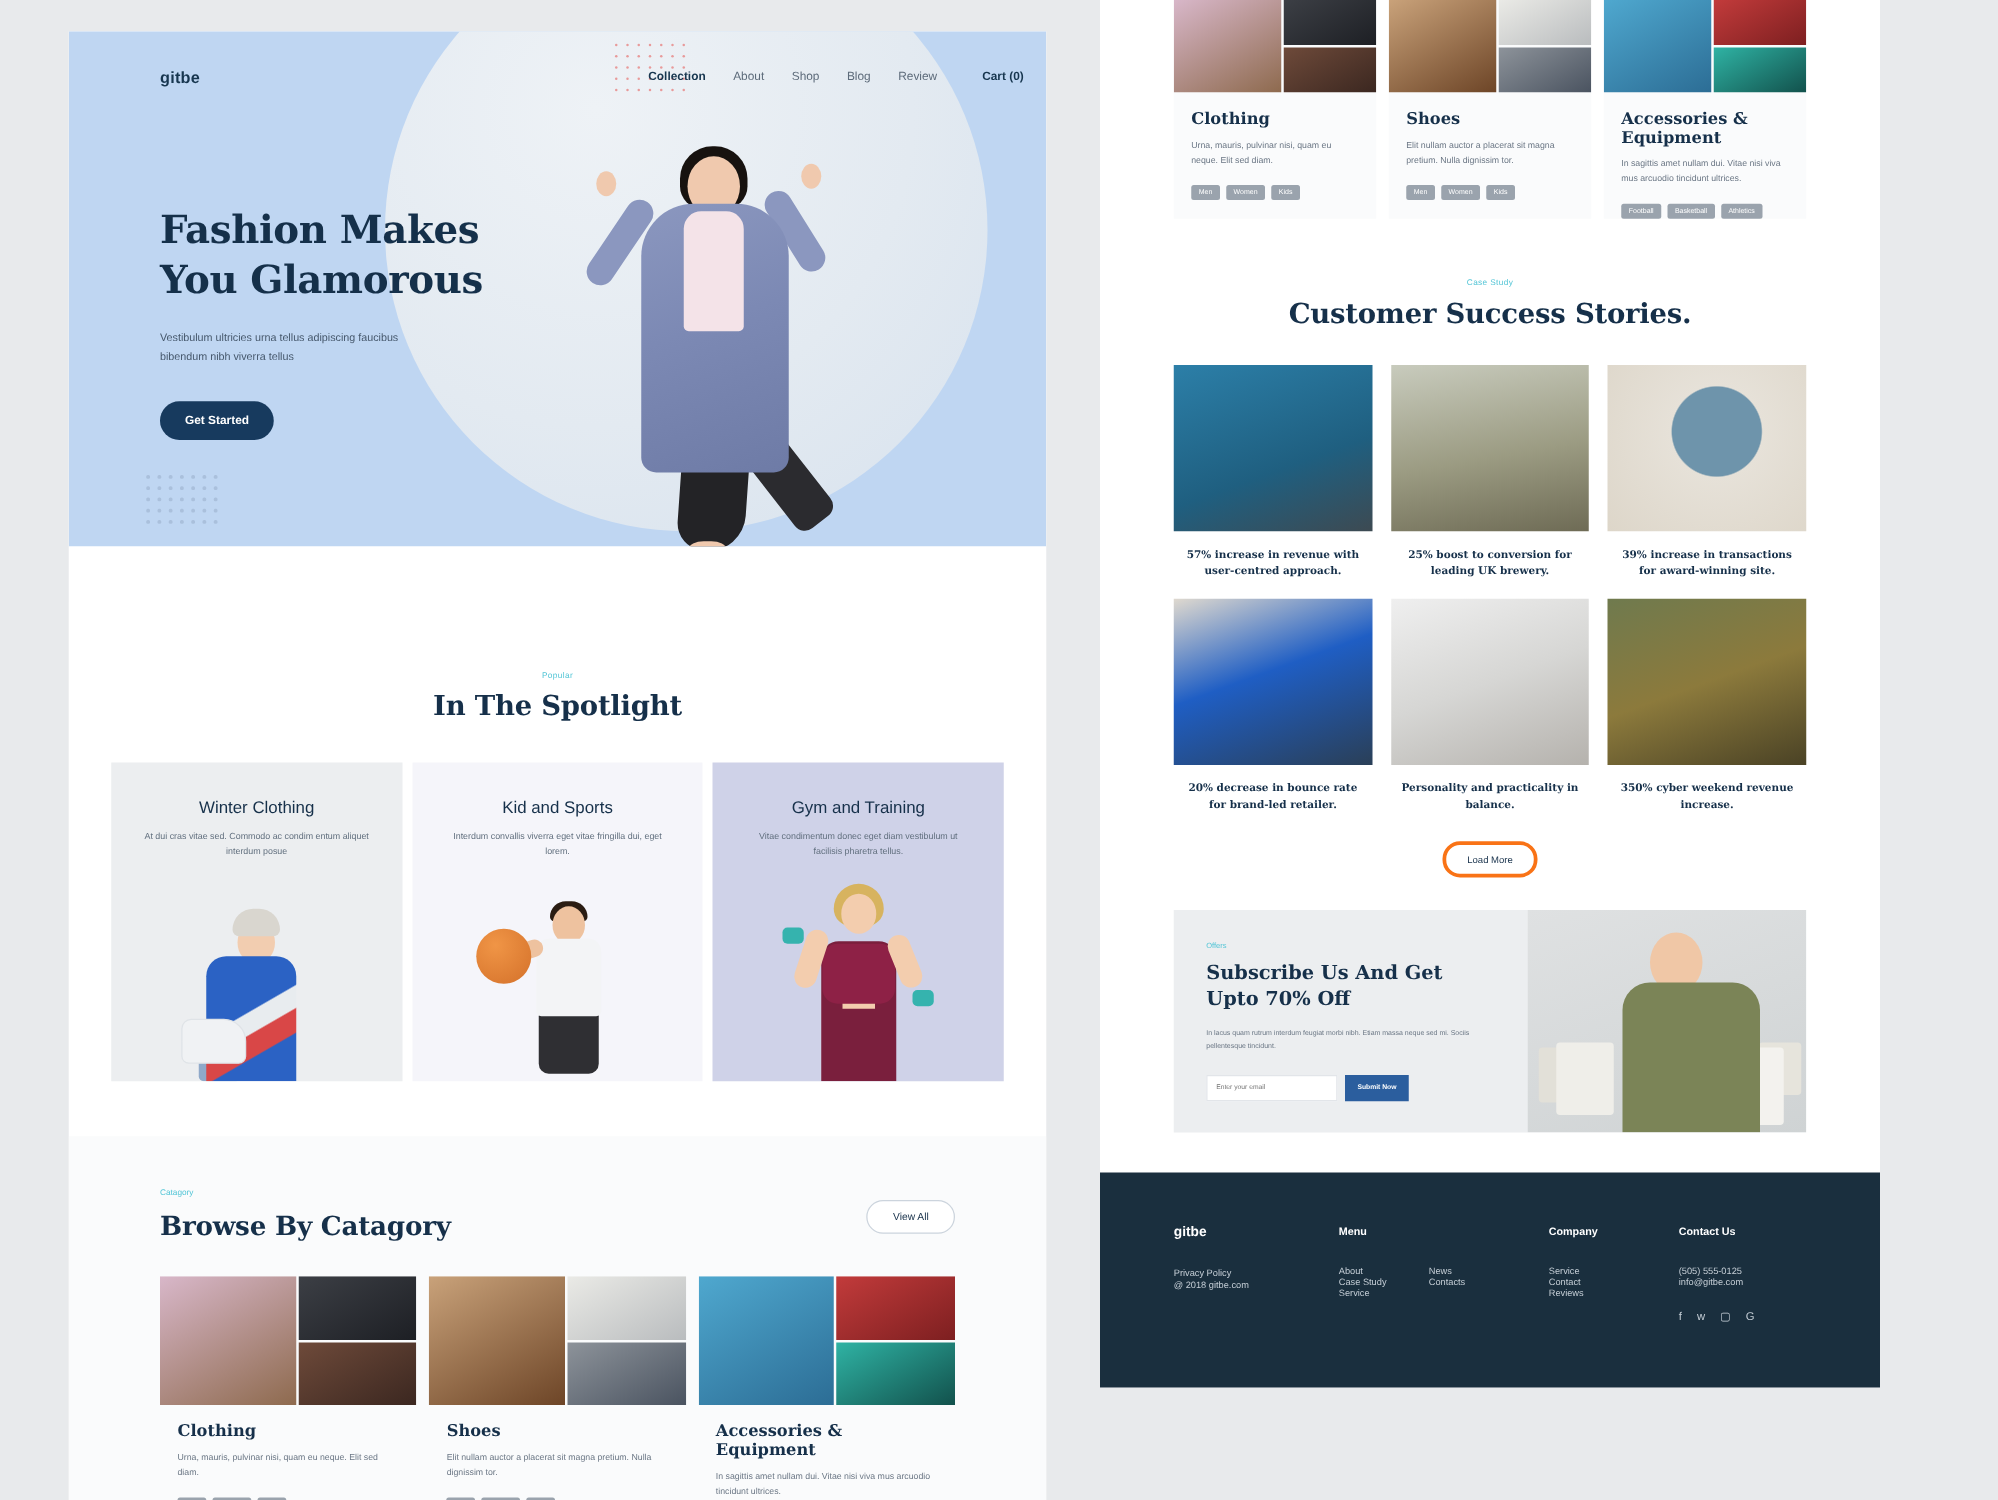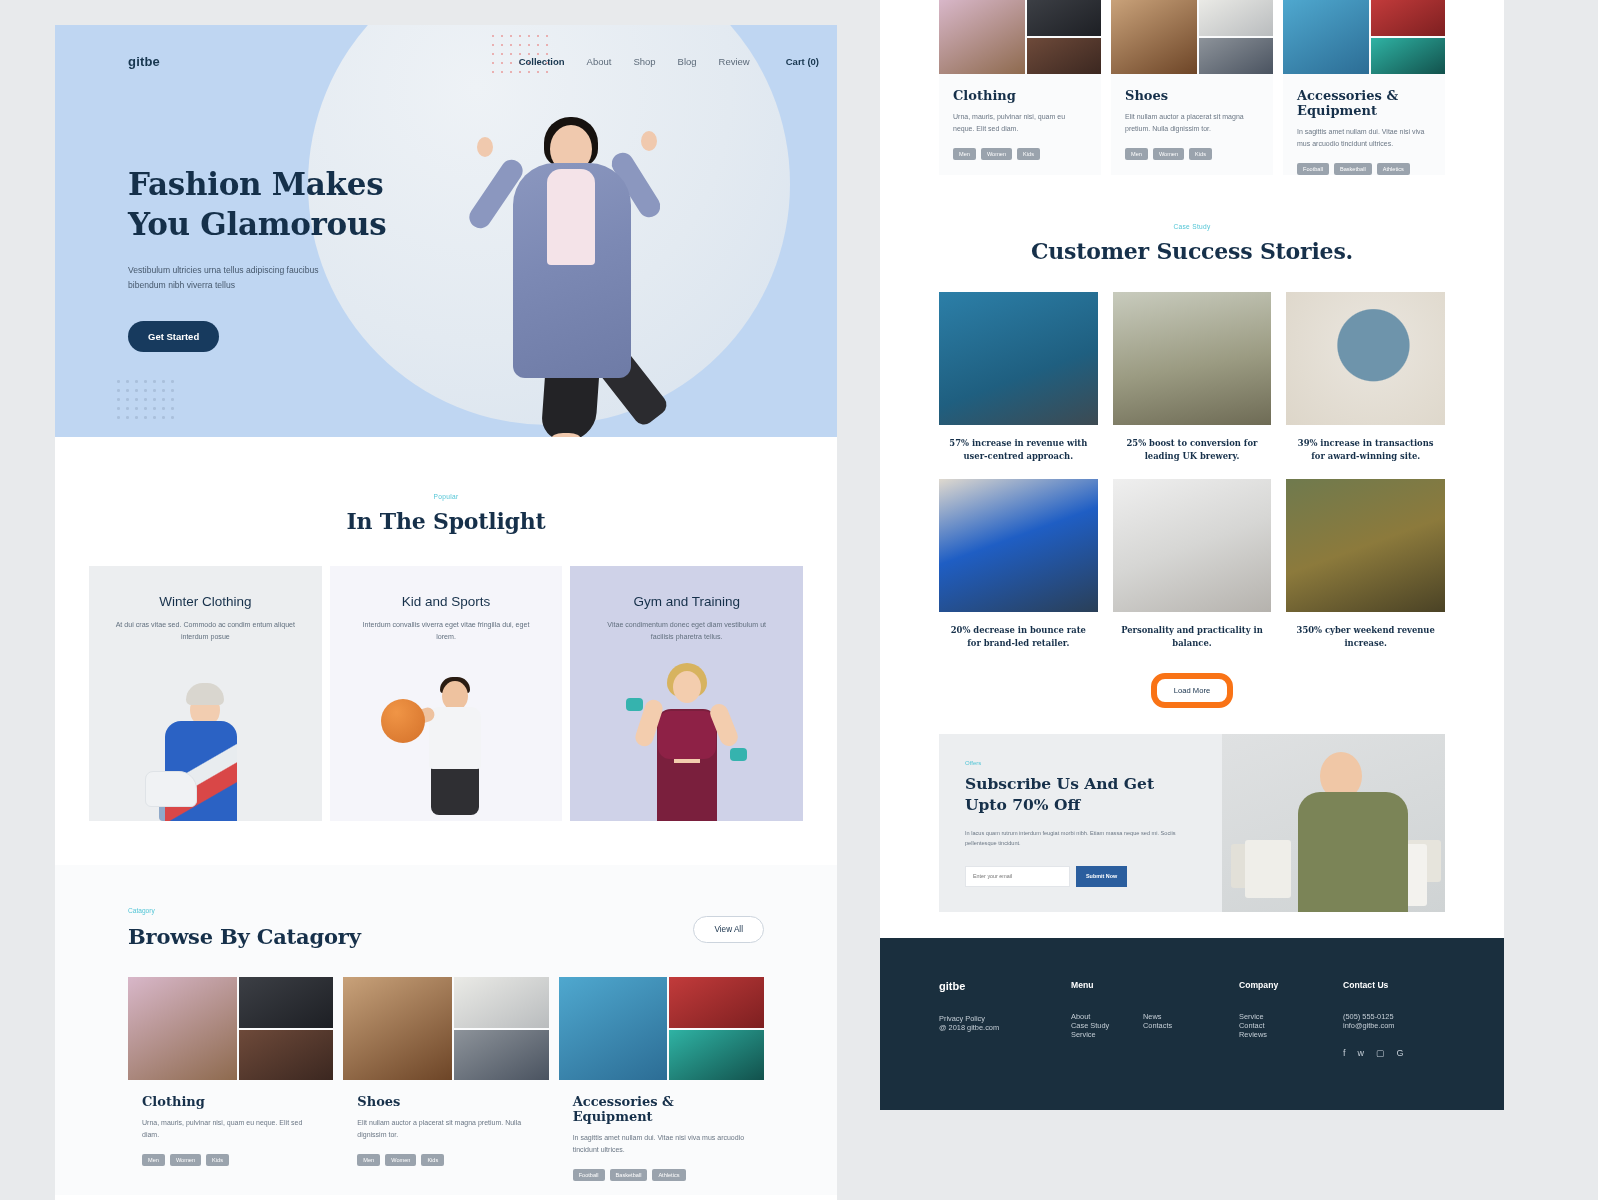--- a/index.html
+++ b/index.html
@@ -101,21 +101,21 @@
   .m-leg2 { position:absolute; left:128px; top:250px; width:36px; height:96px; background:#2b2b2f; border-radius:10px; transform: rotate(-38deg); transform-origin: top left;}
   .m-head { position:absolute; left:95px; top:22px; width:42px; height:48px; background:#f0c9ae; border-radius:50%;}
   .m-hair { position:absolute; left:89px; top:14px; width:54px; height:50px; background:#17120f; border-radius: 26px 26px 18px 18px;}
   .m-arm1 { position:absolute; left:30px; top:52px; width:22px; height:78px; background:#8b97bf; border-radius:12px; transform: rotate(34deg);}
   .m-arm2 { position:absolute; left:170px; top:46px; width:22px; height:72px; background:#8b97bf; border-radius:12px; transform: rotate(-32deg);}
   .m-hand1 { position:absolute; left:22px; top:34px; width:16px; height:20px; background:#f0c9ae; border-radius:50%;}
   .m-hand2 { position:absolute; left:186px; top:28px; width:16px; height:20px; background:#f0c9ae; border-radius:50%;}
   .m-foot { position:absolute; left:96px; top:330px; width:30px; height:16px; background:#f0c9ae; border-radius:40%;}
 
   
-  .spotlight { padding: 56px 34px 0; background:#fff; }
+  .spotlight { padding: 56px 34px 0; background:#fff;margin-top:44px; }
   .eyebrow {
     font-size: 6.6px; color: #52c5d6; letter-spacing: .3px;
     text-align: center;
   }
   .sec-title {
     font-family: "DejaVu Serif", serif;
     font-size: 22px; font-weight: bold; color: #16304a;
     text-align: center; margin-top: 8px; letter-spacing: -0.2px;
   }
   .cards3 {
@@ -213,21 +213,21 @@
   .stories { display:grid; grid-template-columns: repeat(3, 1fr); gap: 15px; margin-top: 28px; }
   .story-img { height: 133px; background-size: cover; background-position: center; }
   .story-cap {
     font-family:"DejaVu Serif", serif;
     font-size: 8.4px; line-height:1.62; color:#16304a;
     text-align:center; margin-top: 12px; padding: 0 6px; font-weight: bold;
   }
   .loadmore-wrap { display:flex; justify-content:center; margin-top: 22px; }
   .btn-loadmore {
     font-size: 7.6px; color:#16304a; background:#fff;
-    border:6px solid #f97316; border-radius:14px;
+    border:3px solid #f97316; border-radius:14px;
     padding: 7px 17px; cursor:pointer;
   }
 
   .offer {
     margin-top: 26px; height: 178px;
     background:#eceef0; display:flex; position:relative; overflow:hidden;
   }
   .offer-left { padding: 26px 0 0 26px; width: 58%; }
   .offer-eyebrow { font-size:6px; color:#52c5d6; }
   .offer-h2 {

